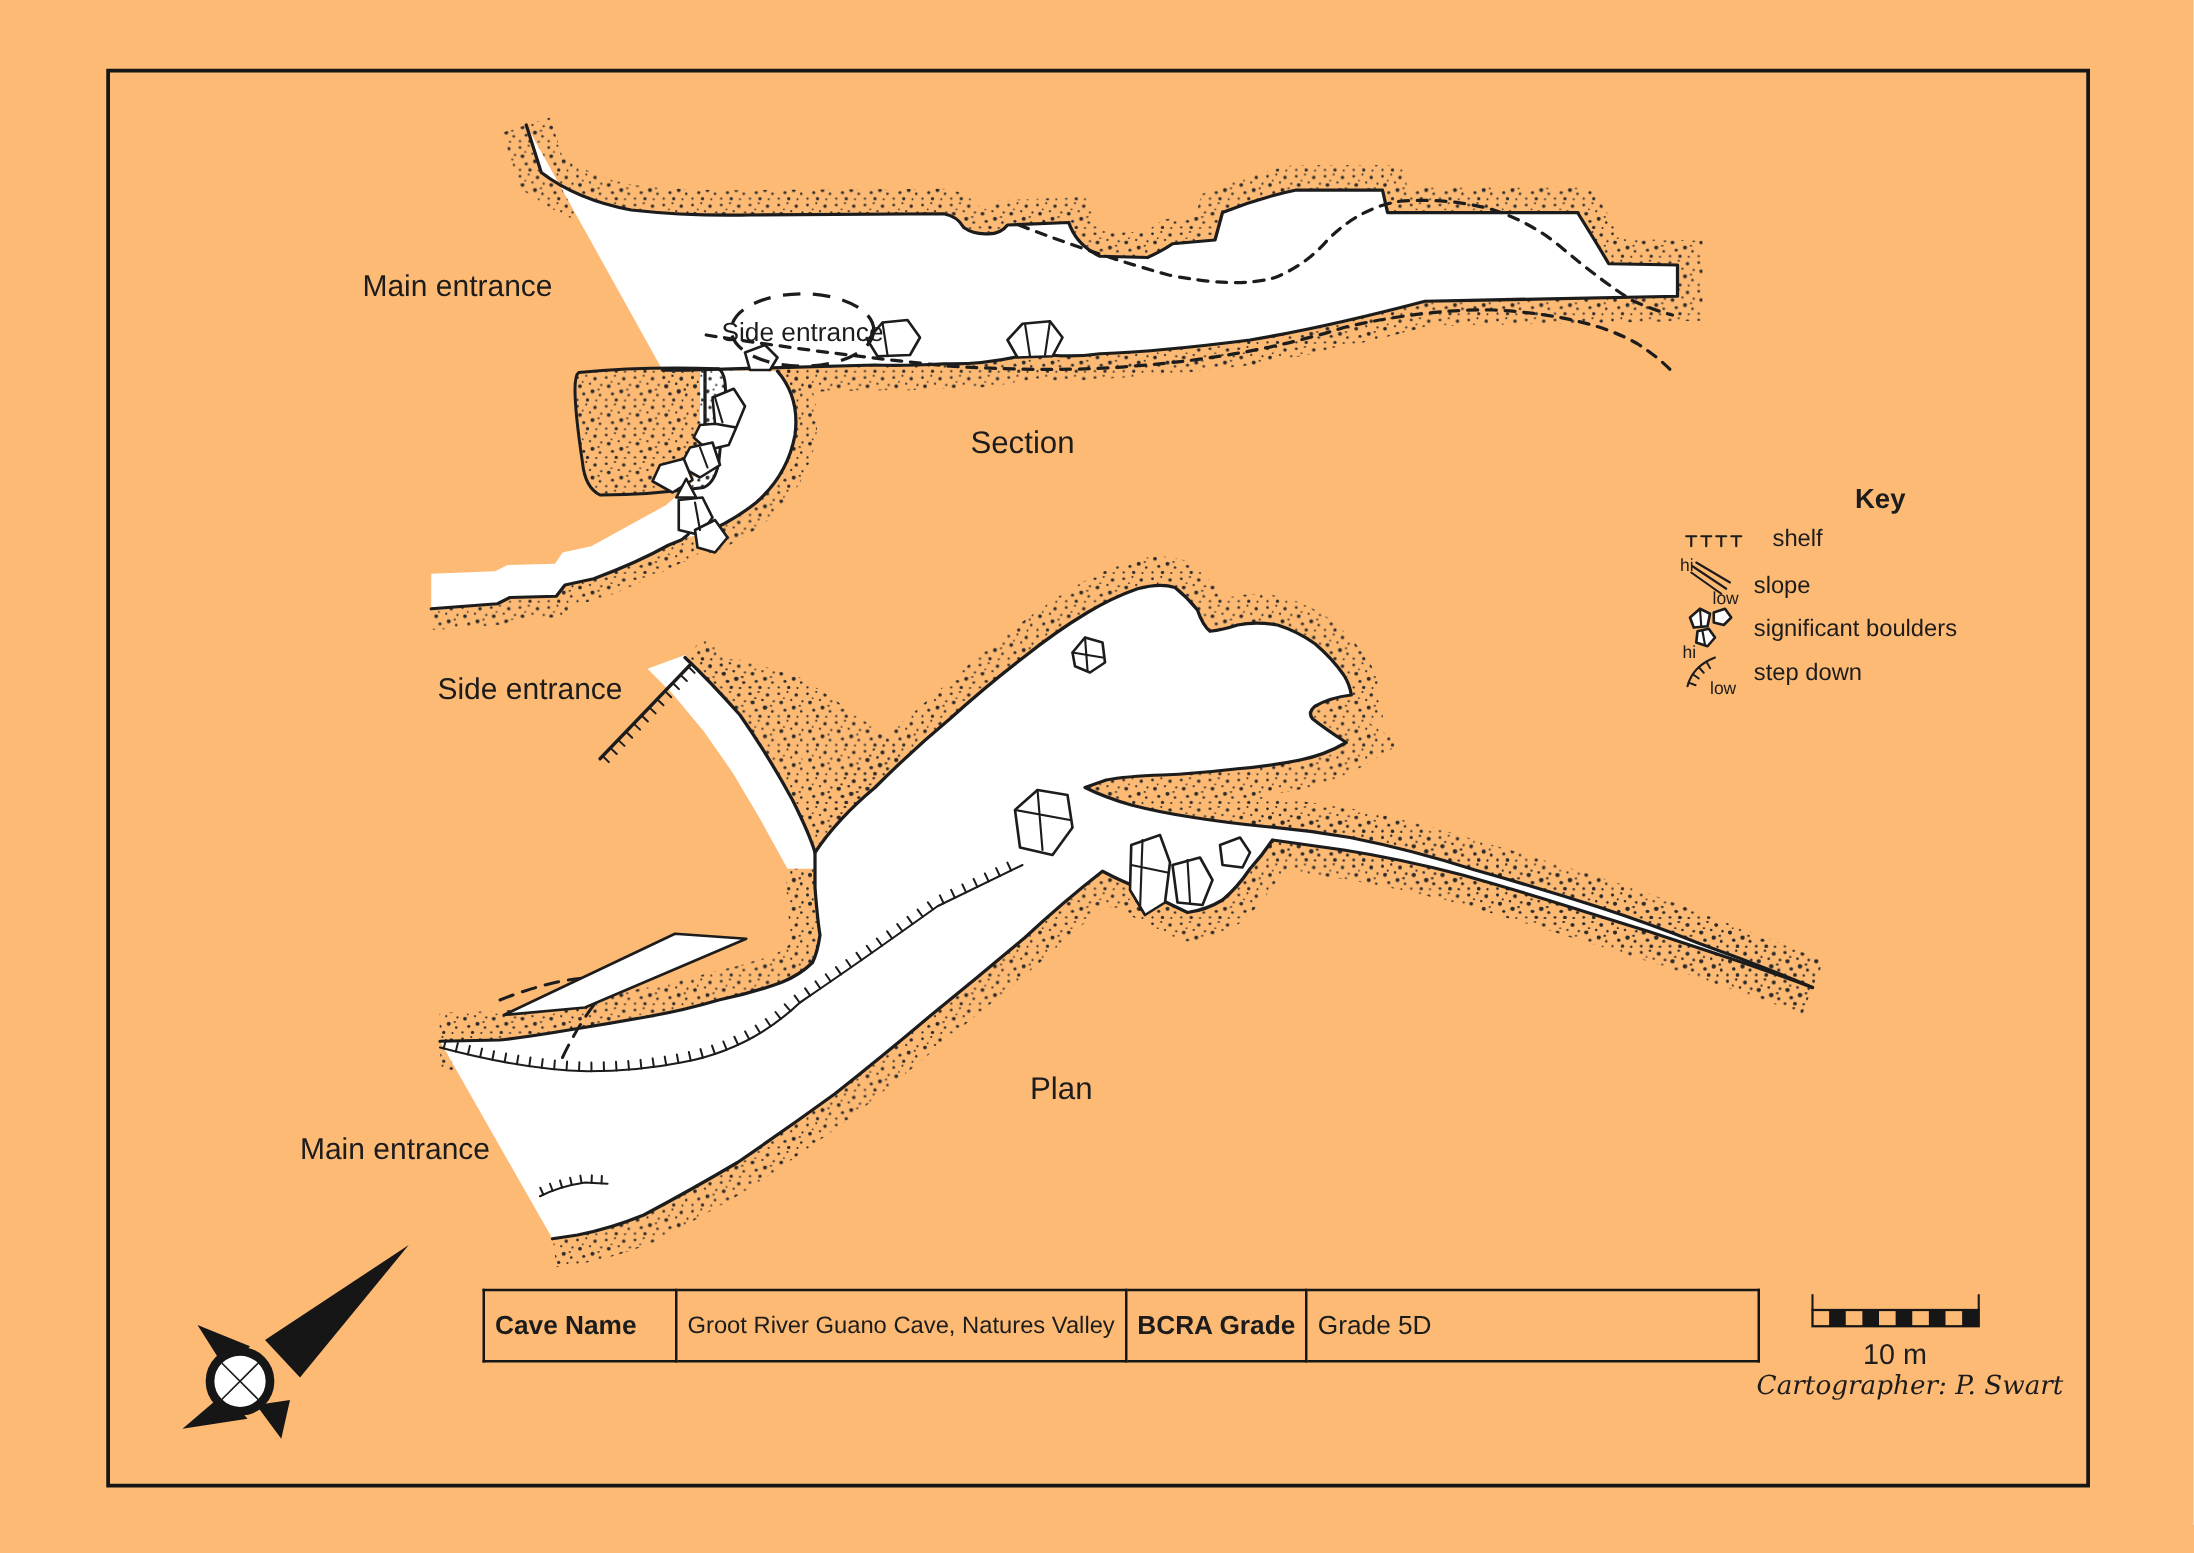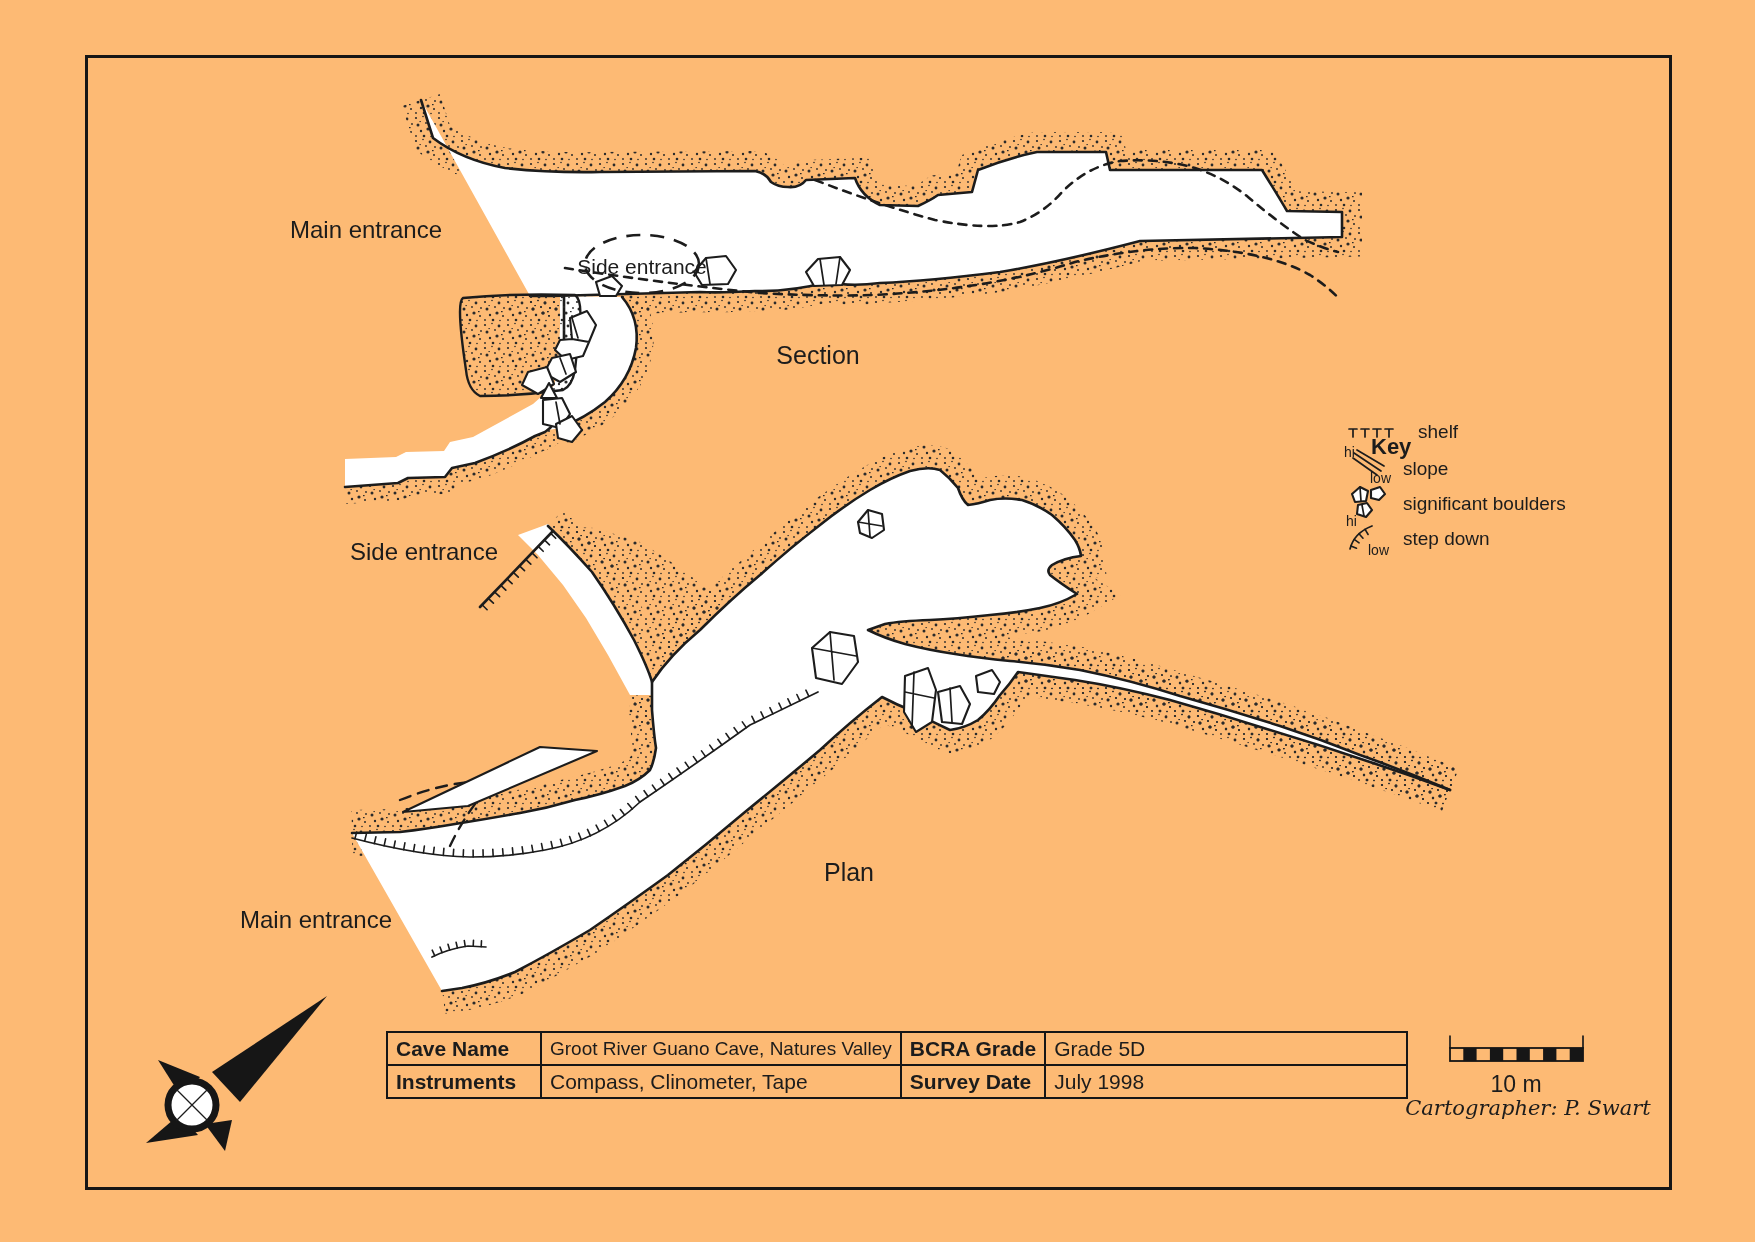--- a/index.html
+++ b/index.html
@@ -23,21 +23,21 @@
   .blk{fill:#161616;stroke:none;}
   
   .lbl{position:absolute;white-space:nowrap;transform:translate(-50%,-50%);}
   .lbl-l{position:absolute;white-space:nowrap;transform:translate(0,-50%);}
   .f24{font-size:24px;} .f21{font-size:21px;} .f25{font-size:25px;}
   .f19{font-size:19px;} .f14{font-size:14px;} .f23{font-size:23px;}
   .keytitle{font-size:22px;font-weight:bold;}
   .carto{font-family:"DejaVu Serif",serif;font-style:italic;font-size:21px;}
   
   table.meta{position:absolute;left:386px;top:1031px;border-collapse:collapse;table-layout:fixed;}
-  table.meta td{border:2.5px solid #161616;height:31px;padding:0 8px;font-size:21px;vertical-align:middle;overflow:hidden;white-space:nowrap;}
+  table.meta td{border:2.5px solid #161616;height:31px;padding:12px 8px;font-size:21px;vertical-align:middle;overflow:hidden;white-space:nowrap;}
   table.meta td.k{font-weight:bold;}
   td.w1{width:136px;} td.w2{width:330px;} td.w3{width:125px;margin-top:46px;} td.w4{width:344px;}
 </style>
 </head>
 <body>
 
 <div class="page">
   <div class="frame"></div>
 
   <svg class="draw" viewBox="0 0 1755 1242">
@@ -209,42 +209,36 @@
       <path d="M1350.9,546.1 L1356.5,548.2 M1354.2,539.4 L1359.1,542.8 M1359.0,533.7 L1363.0,538.2 M1365.1,529.3 L1368.1,534.5 " class="hachticks"></path>
     </svg>
 
   <div class="lbl f24" style="left:366px;top:230px;">Main entrance</div>
   <div class="lbl f21" style="left:642px;top:267px;">Side entrance</div>
   <div class="lbl f25" style="left:818px;top:355px;">Section</div>
   <div class="lbl f24" style="left:424px;top:552px;">Side entrance</div>
   <div class="lbl f24" style="left:316px;top:920px;">Main entrance</div>
   <div class="lbl f25" style="left:849px;top:872px;">Plan</div>
 
-  <div class="lbl-l keytitle" style="left:1371px;top:399px;margin-top:48px;">Key</div>
+  <div class="lbl-l keytitle" style="left:1484px;top:399px;">Key</div>
   <div class="lbl-l f19" style="left:1403px;top:432px;margin-left:15px;">shelf</div>
   <div class="lbl-l f19" style="left:1403px;top:469px;">slope</div>
   <div class="lbl-l f19" style="left:1403px;top:504px;">significant boulders</div>
   <div class="lbl-l f19" style="left:1403px;top:539px;">step down</div>
   <div class="lbl-l f14" style="left:1344px;top:452px;">hi</div>
   <div class="lbl-l f14" style="left:1370px;top:478px;">low</div>
   <div class="lbl-l f14" style="left:1346px;top:521px;">hi</div>
   <div class="lbl-l f14" style="left:1368px;top:550px;">low</div>
 
   <div class="lbl f23" style="left:1516px;top:1084px;">10 m</div>
   <div class="lbl carto" style="left:1528px;top:1108px;">Cartographer: P. Swart</div>
 
   <table class="meta">
     <tbody>
         <tr>
       <td class="k w1">Cave Name</td>
       <td class="w2" style="font-size:19px;">Groot River Guano Cave, Natures Valley</td>
       <td class="k w3">BCRA Grade</td>
       <td class="w4">Grade 5D</td>
     </tr>
-    <tr>
-      <td class="k">Instruments</td>
-      <td>Compass, Clinometer, Tape</td>
-      <td class="k">Survey Date</td>
-      <td>July 1998</td>
-    </tr>
   </tbody>
     </table>
 </div>
 
 </body></html>

